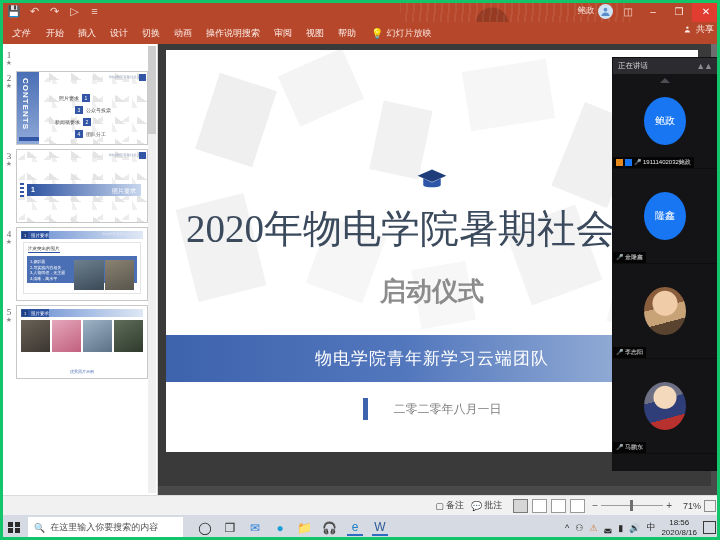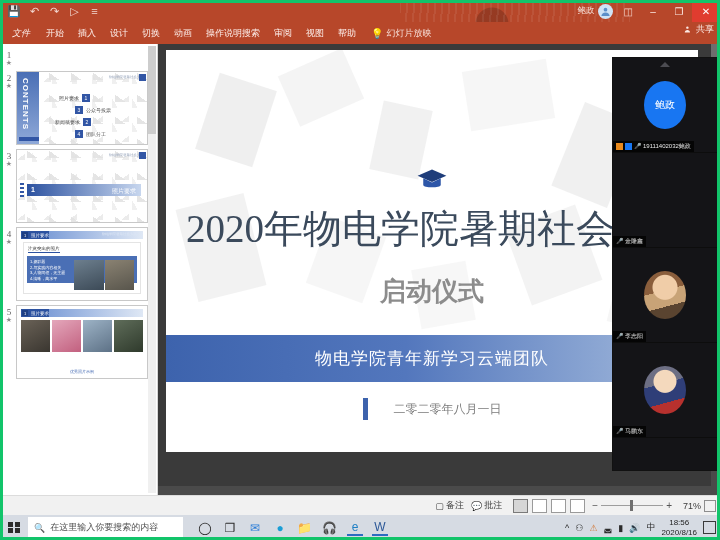--- a/index.html
+++ b/index.html
@@ -550,33 +550,38 @@
           </span>
           <span class="zpm">+</span>
           <span class="zval">71%</span>
           <span class="fitbtn"></span>
         </span>
       </div>
     </div>
   </div>
 
   <div class="meet-panel">
+    <div class="meet-head">
+      <span class="ht">正在讲话</span>
+      <span class="hicon">▲▲</span>
+    </div>
 
     <div class="tile">
       <span class="caret-up"></span>
       <span class="bubble">鲍政</span>
       <span class="nameplate">
         <span class="np-ic orange"></span>
         <span class="np-ic blue"></span>
         <span class="np-ic mic">🎤</span>
         <span class="np-txt">19111402032鲍政</span>
       </span>
     </div>
 
     <div class="tile">
+      <span class="bubble">隆鑫</span>
       <span class="nameplate">
         <span class="np-ic mic">🎤</span>
         <span class="np-txt">金隆鑫</span>
       </span>
     </div>
 
     <div class="tile">
       <span class="photo" style="background:radial-gradient(circle at 50% 34%, #f0cda8 0 12px, transparent 13px), linear-gradient(165deg,#8a5e3c 0 42%, #c8a377 42% 70%, #5a4430 70%);"></span>
       <span class="nameplate">
         <span class="np-ic mic">🎤</span>

